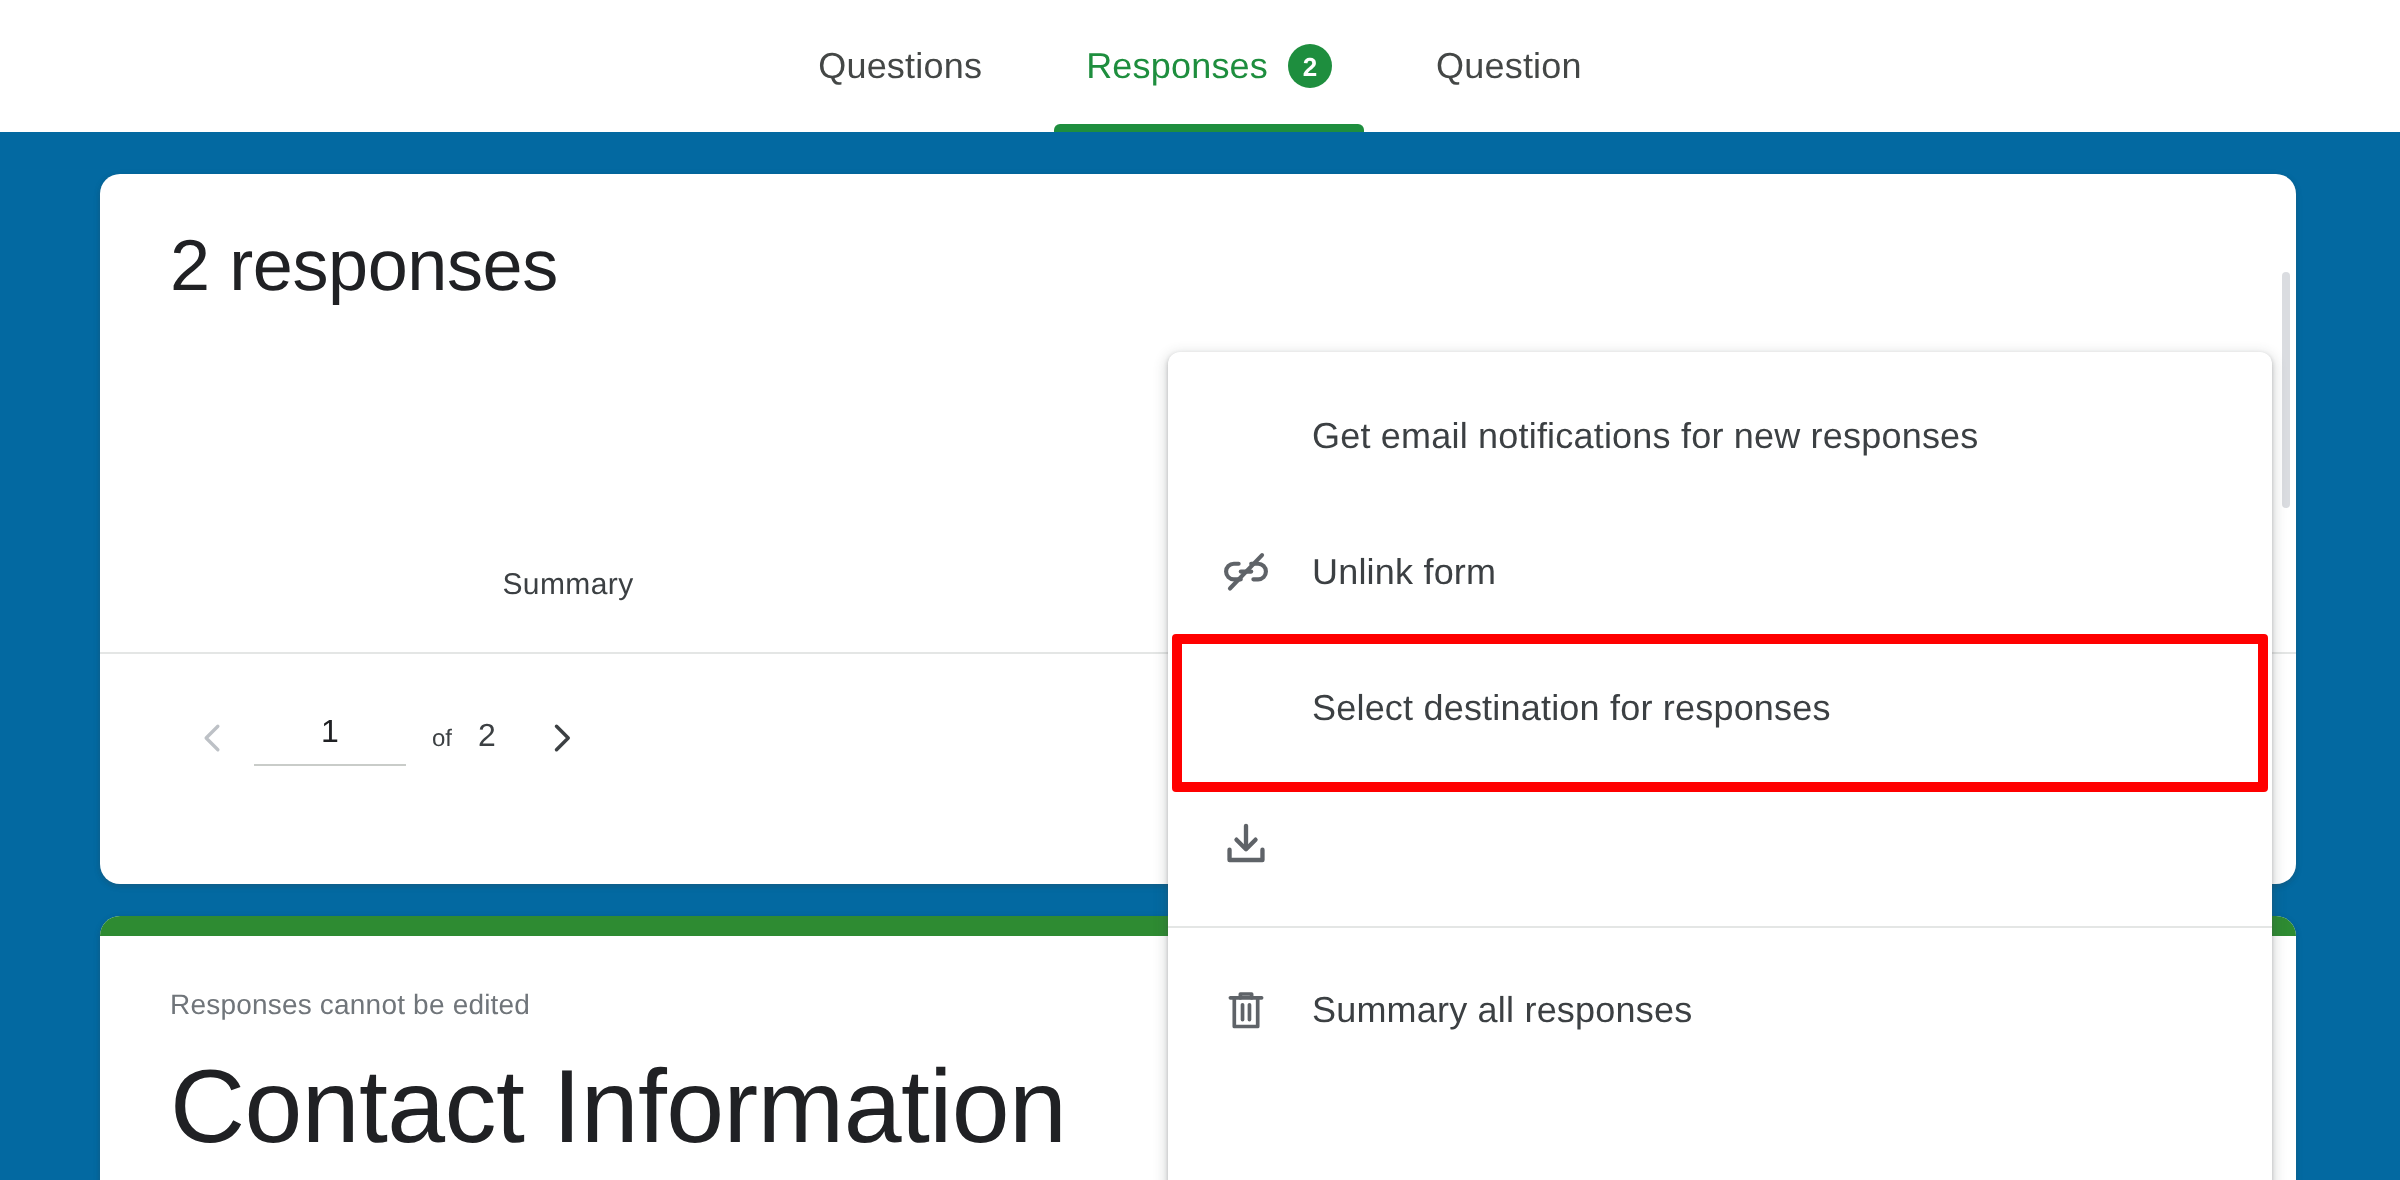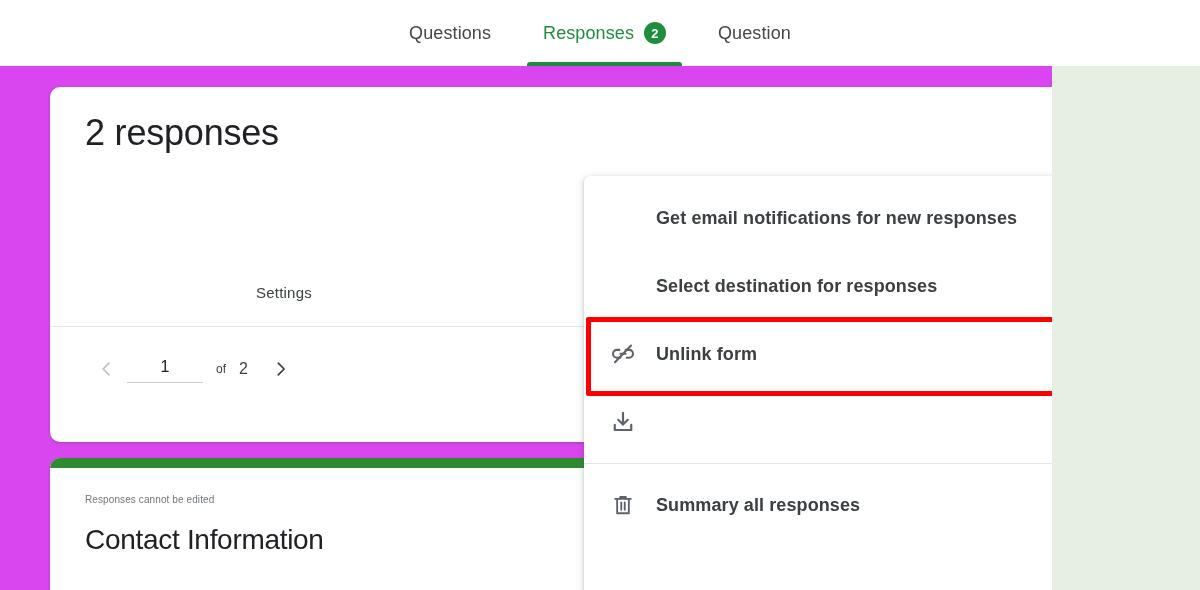--- a/index.html
+++ b/index.html
@@ -74,23 +74,23 @@
     display: flex;
     align-items: center;
     justify-content: center;
     box-sizing: border-box;
   }
 
   
   #page {
     position: absolute;
     left: 0; top: 66px;
-    width: 1052px;
+    width: 1200px;
     height: 524px;
-    background: #d946ef;
+    background: #0369a1;
     overflow: hidden;
   }
 
   
   #summary-card {
     position: absolute;
     left: 50px;
     top: 21px;
     width: 1098px;
     height: 355px;
@@ -203,29 +203,29 @@
     position: absolute;
     left: 0; top: 0;
     width: 100%;
     height: 10px;
     background: #2e8b32;
   }
   #cannot-edit-note {
     position: absolute;
     left: 35px;
     top: 36px;
-    font-size: 10px;
+    font-size: 14px;
     color: #70757a;
     letter-spacing: .1px;
   }
   #form-title {
     position: absolute;
     left: 35px;
     top: 66px;
-    font-size: 28px;
+    font-size: 52px;
     color: #202124;
     letter-spacing: -.3px;
     text-align: center;
   }
 
   
   #menu {
     position: absolute;
     left: 584px;
     top: 110px;
@@ -240,21 +240,20 @@
   }
   .menu-item {
     position: relative;
     height: 68px;
     display: flex;
     align-items: center;
     padding-left: 26px;
     cursor: pointer;
     box-sizing: border-box;
     user-select: none;
-    font-weight: bold;
   }
   .menu-item .mi-icon {
     width: 46px;
     min-width: 46px;
     display: flex;
     align-items: center;
     justify-content: flex-start;
   }
   .menu-item .mi-icon svg { display: block; }
   .menu-item .mi-label {
@@ -308,21 +307,21 @@
 
 <div id="page">
 
   <div id="summary-card">
 
     <div id="responses-title">2 responses</div>
 
     <div id="card-scroll-hint"></div>
 
     <div class="inner-tabs">
-      <div class="inner-tab" id="inner-tab-summary">Settings</div>
+      <div class="inner-tab" id="inner-tab-summary">Summary</div>
       <div class="inner-tab" id="inner-tab-question">Question</div>
       <div class="inner-tab" id="inner-tab-individual">Individual</div>
     </div>
 
     <div id="pager">
       <div class="chev">
         <span>
           <svg width="22" height="22" viewBox="0 0 24 24">
             <path d="M15.2 5.6 L8.8 12 L15.2 18.4" fill="none" stroke="#bdc1c6" stroke-width="1.8" stroke-linecap="round" stroke-linejoin="round"></path>
           </svg>
@@ -349,39 +348,39 @@
     <div id="form-card-accent"></div>
     <div id="cannot-edit-note">Responses cannot be edited</div>
     <div id="form-title">Contact Information</div>
   </div>
 
   <div id="menu">
 
     <div class="menu-item">
       <span class="mi-icon"></span>
       <span class="mi-label">Get email notifications for new responses</span>
-    </div>
-
-    <div class="menu-item">
-      <span class="mi-icon"></span>
-      <span class="mi-label">Select destination for responses</span>
     </div>
 
     <div class="menu-item">
       <span class="mi-icon">
         <svg width="26" height="26" viewBox="0 0 24 24">
           <g fill="none" stroke="#5f6368" stroke-width="1.9" stroke-linecap="round">
             <path d="M8.6 8.2 L6.4 8.2 A3.6 3.6 0 0 0 6.4 15.4 L9.6 15.4"></path>
             <path d="M14.4 8.2 L17.6 8.2 A3.6 3.6 0 0 1 17.6 15.4 L15.4 15.4"></path>
             <path d="M9.6 11.8 L14.4 11.8"></path>
           </g>
           <path d="M4.6 19.6 L19.4 4.2" fill="none" stroke="#5f6368" stroke-width="1.9" stroke-linecap="round"></path>
         </svg>
       </span>
       <span class="mi-label">Unlink form</span>
+    </div>
+
+    <div class="menu-item">
+      <span class="mi-icon"></span>
+      <span class="mi-label">Select destination for responses</span>
     </div>
 
     <div class="menu-item">
       <span class="mi-icon">
         <svg width="26" height="26" viewBox="0 0 24 24">
           <g fill="none" stroke="#5f6368" stroke-width="2" stroke-linecap="round" stroke-linejoin="round">
             <path d="M12 3.6 L12 14"></path>
             <path d="M7.6 10 L12 14.4 L16.4 10"></path>
             <path d="M4.4 14.6 L4.4 19.4 L19.6 19.4 L19.6 14.6"></path>
           </g>

